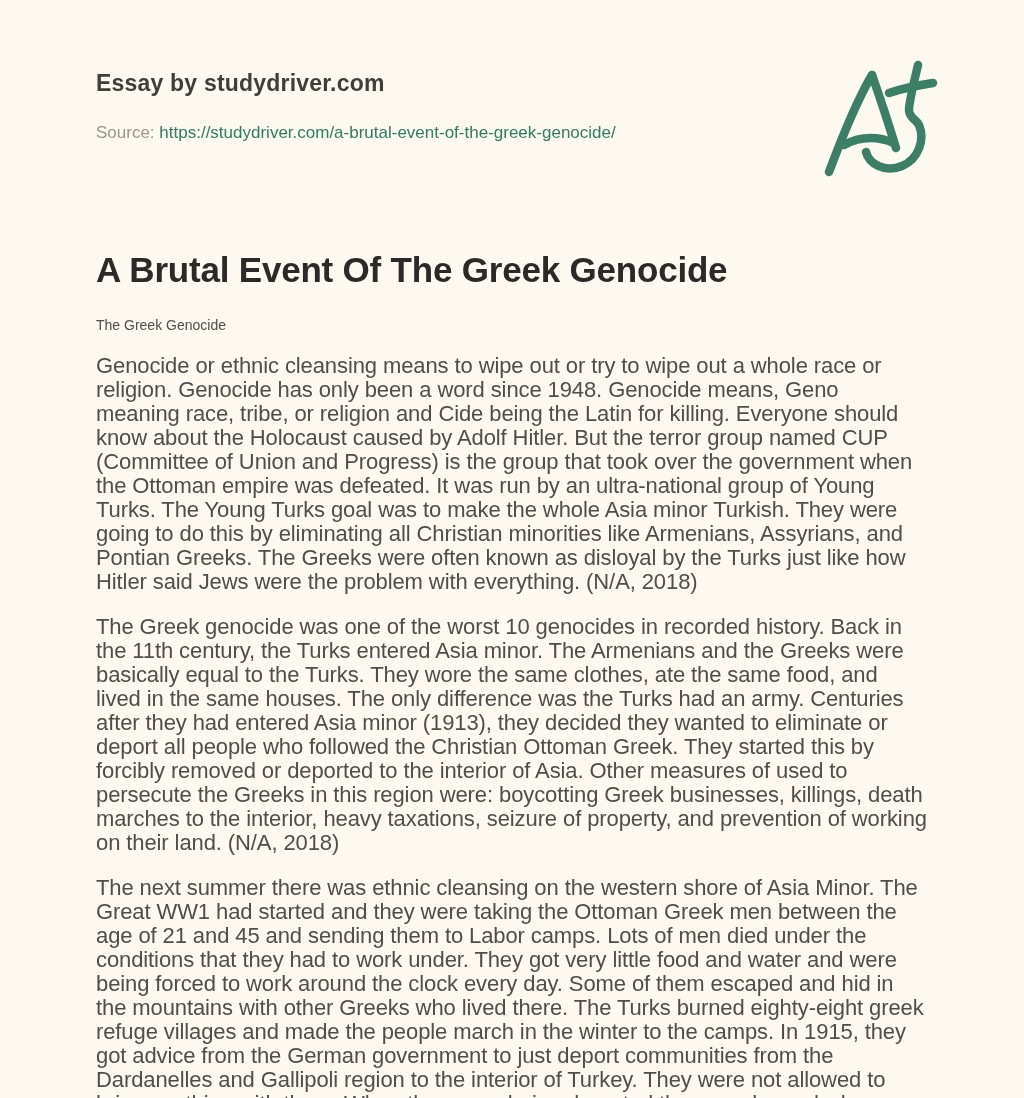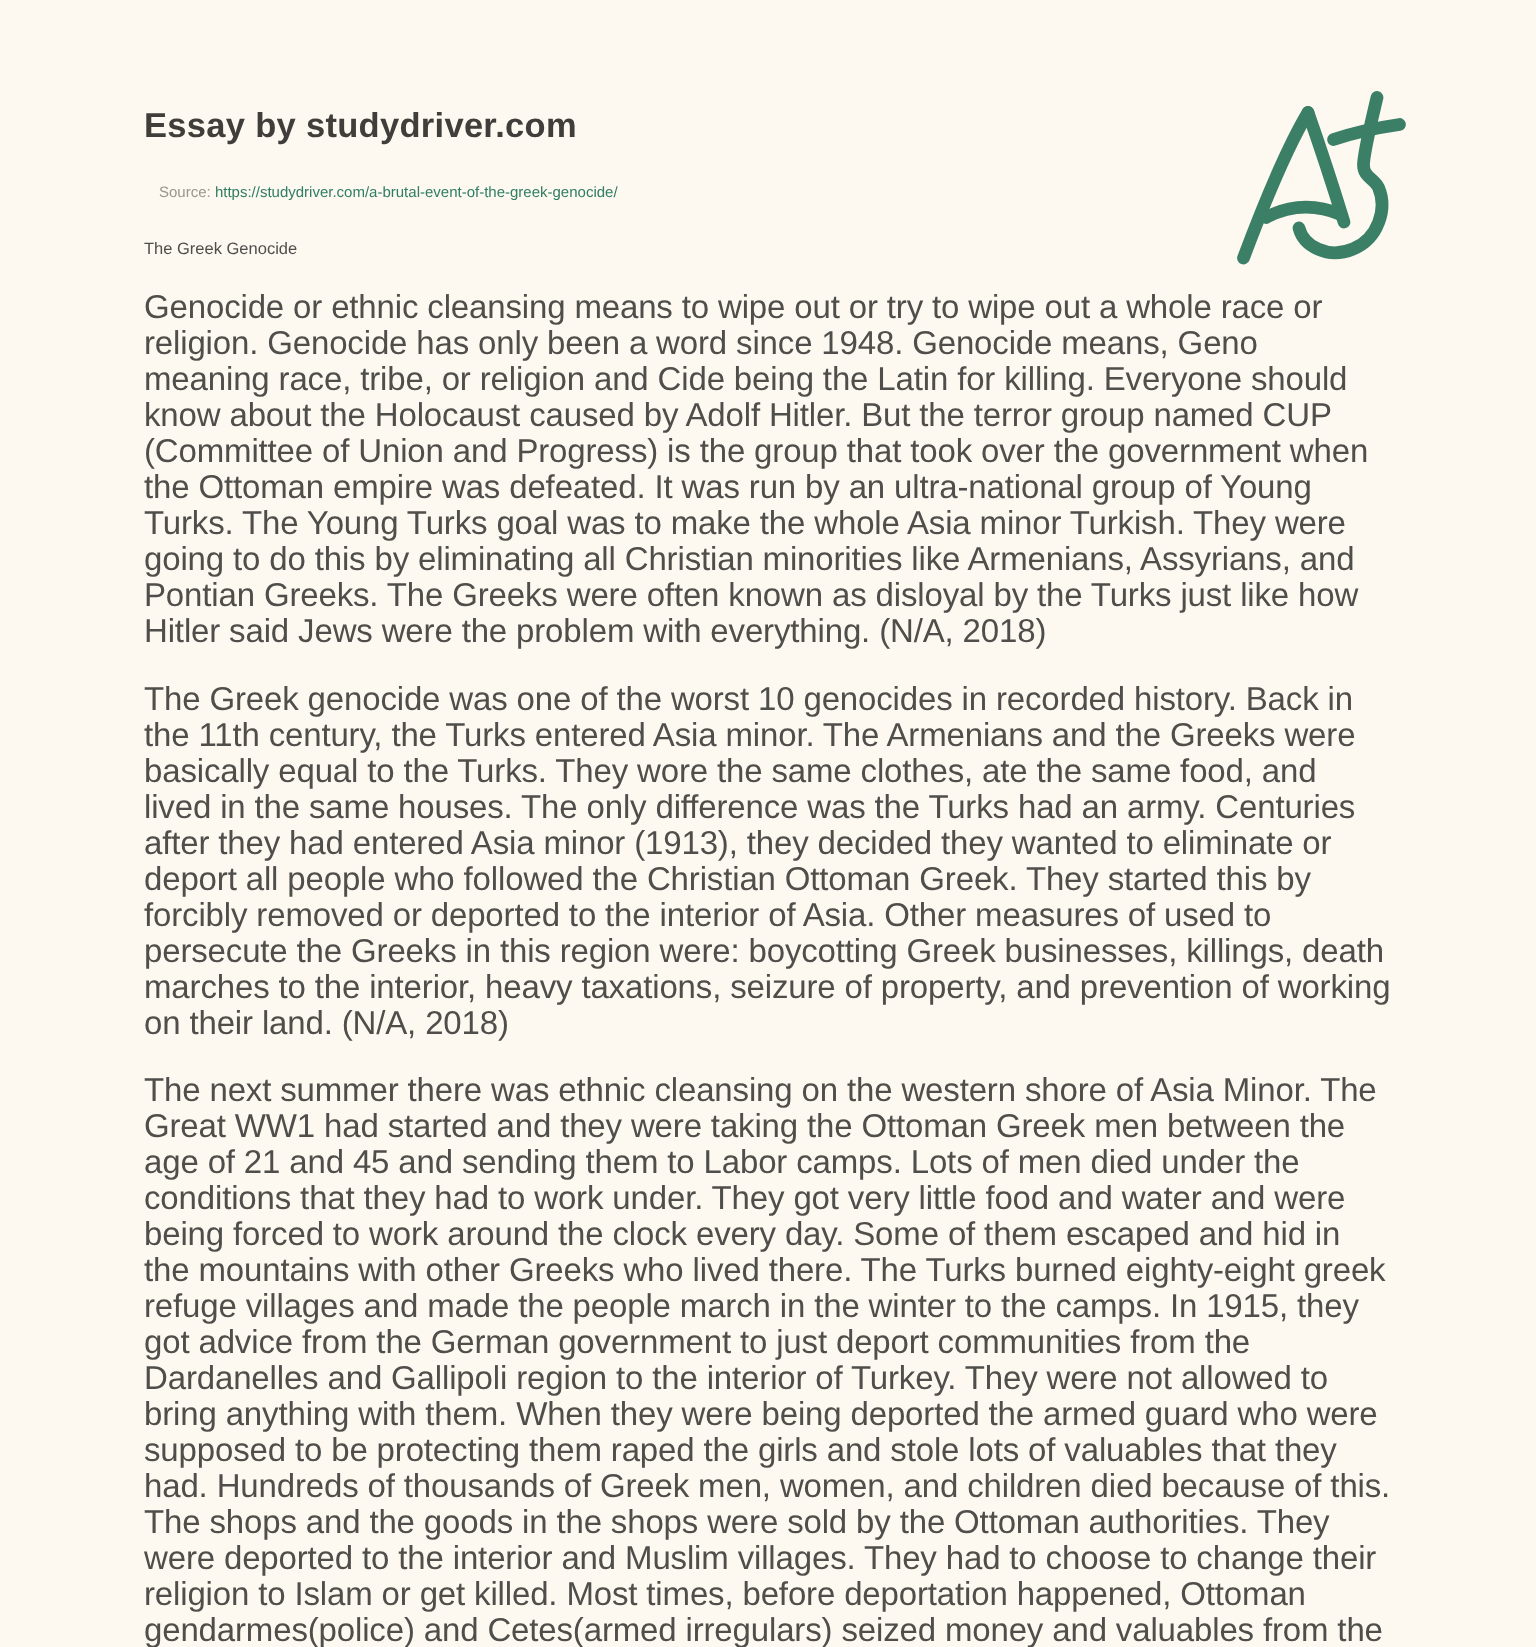--- a/index.html
+++ b/index.html
@@ -21,23 +21,22 @@
     width: 100%;
   }
   .byline {
     font-size: 23px;
     font-weight: 700;
     letter-spacing: 0.2px;
     color: #3f3e3b;
   }
   .source-line {
     margin-top: 26px;
-    font-size: 10px;
+    font-size: 17px;
     color: #9b968c;
-    margin-left: 10px;
   }
   .source-line a {
     color: #2f7d63;
     text-decoration: none;
   }
   .logo {
     position: absolute;
     top: -10px;
     right: -14px;
     width: 126px;
@@ -46,21 +45,21 @@
   .title {
     margin-top: 106px;
     font-size: 35px;
     line-height: 1.2;
     font-weight: 700;
     letter-spacing: -0.2px;
     color: #2b2a28;
   }
   .subtitle {
     margin-top: 26px;
-    font-size: 11px;
+    font-size: 14px;
     color: #4f4e4a;
   }
   .body-text p {
     margin-top: 21px;
     font-size: 22px;
     line-height: 24px;
     color: #4f4e4a;
     letter-spacing: -0.1px;
     max-width: 832px;
   }
@@ -85,20 +84,21 @@
       <path d="M53 15 C 59 32 69 62 77 88"></path>
 
       <path d="M25 85 C 42 76 58 76 75 83"></path>
 
       <path d="M99 5 C 95 22 90 42 90 50 C 90 58 97 59 100 65 C 106 79 100 99 83 106 C 66 113 50 104 47 92"></path>
 
       <path d="M70 33 C 85 28 100 25 114 23"></path>
     </svg>
   </div>
 
+  <h1 class="title">A Brutal Event Of The Greek Genocide</h1>
 
   <div class="subtitle">The Greek Genocide</div>
 
   <div class="body-text">
     <p>Genocide or ethnic cleansing means to wipe out or try to wipe out a whole race or religion. Genocide has only been a word since 1948. Genocide means, Geno meaning race, tribe, or religion and Cide being the Latin for killing. Everyone should know about the Holocaust caused by Adolf Hitler. But the terror group named CUP (Committee of Union and Progress) is the group that took over the government when the Ottoman empire was defeated. It was run by an ultra-national group of Young Turks. The Young Turks goal was to make the whole Asia minor Turkish. They were going to do this by eliminating all Christian minorities like Armenians, Assyrians, and Pontian Greeks. The Greeks were often known as disloyal by the Turks just like how Hitler said Jews were the problem with everything. (N/A, 2018)</p>
     <p>The Greek genocide was one of the worst 10 genocides in recorded history. Back in the 11th century, the Turks entered Asia minor. The Armenians and the Greeks were basically equal to the Turks. They wore the same clothes, ate the same food, and lived in the same houses. The only difference was the Turks had an army. Centuries after they had entered Asia minor (1913), they decided they wanted to eliminate or deport all people who followed the Christian Ottoman Greek. They started this by forcibly removed or deported to the interior of Asia. Other measures of used to persecute the Greeks in this region were: boycotting Greek businesses, killings, death marches to the interior, heavy taxations, seizure of property, and prevention of working on their land. (N/A, 2018)</p>
     <p>The next summer there was ethnic cleansing on the western shore of Asia Minor. The Great WW1 had started and they were taking the Ottoman Greek men between the age of 21 and 45 and sending them to Labor camps. Lots of men died under the conditions that they had to work under. They got very little food and water and were being forced to work around the clock every day. Some of them escaped and hid in the mountains with other Greeks who lived there. The Turks burned eighty-eight greek refuge villages and made the people march in the winter to the camps. In 1915, they got advice from the German government to just deport communities from the Dardanelles and Gallipoli region to the interior of Turkey. They were not allowed to bring anything with them. When they were being deported the armed guard who were supposed to be protecting them raped the girls and stole lots of valuables that they had. Hundreds of thousands of Greek men, women, and children died because of this. The shops and the goods in the shops were sold by the Ottoman authorities. They were deported to the interior and Muslim villages. They had to choose to change their religion to Islam or get killed. Most times, before deportation happened, Ottoman gendarmes(police) and Cetes(armed irregulars) seized money and valuables from the communities, committed massacres, and burnt down schools and churches. (</p>
   </div>
 
 </div>

